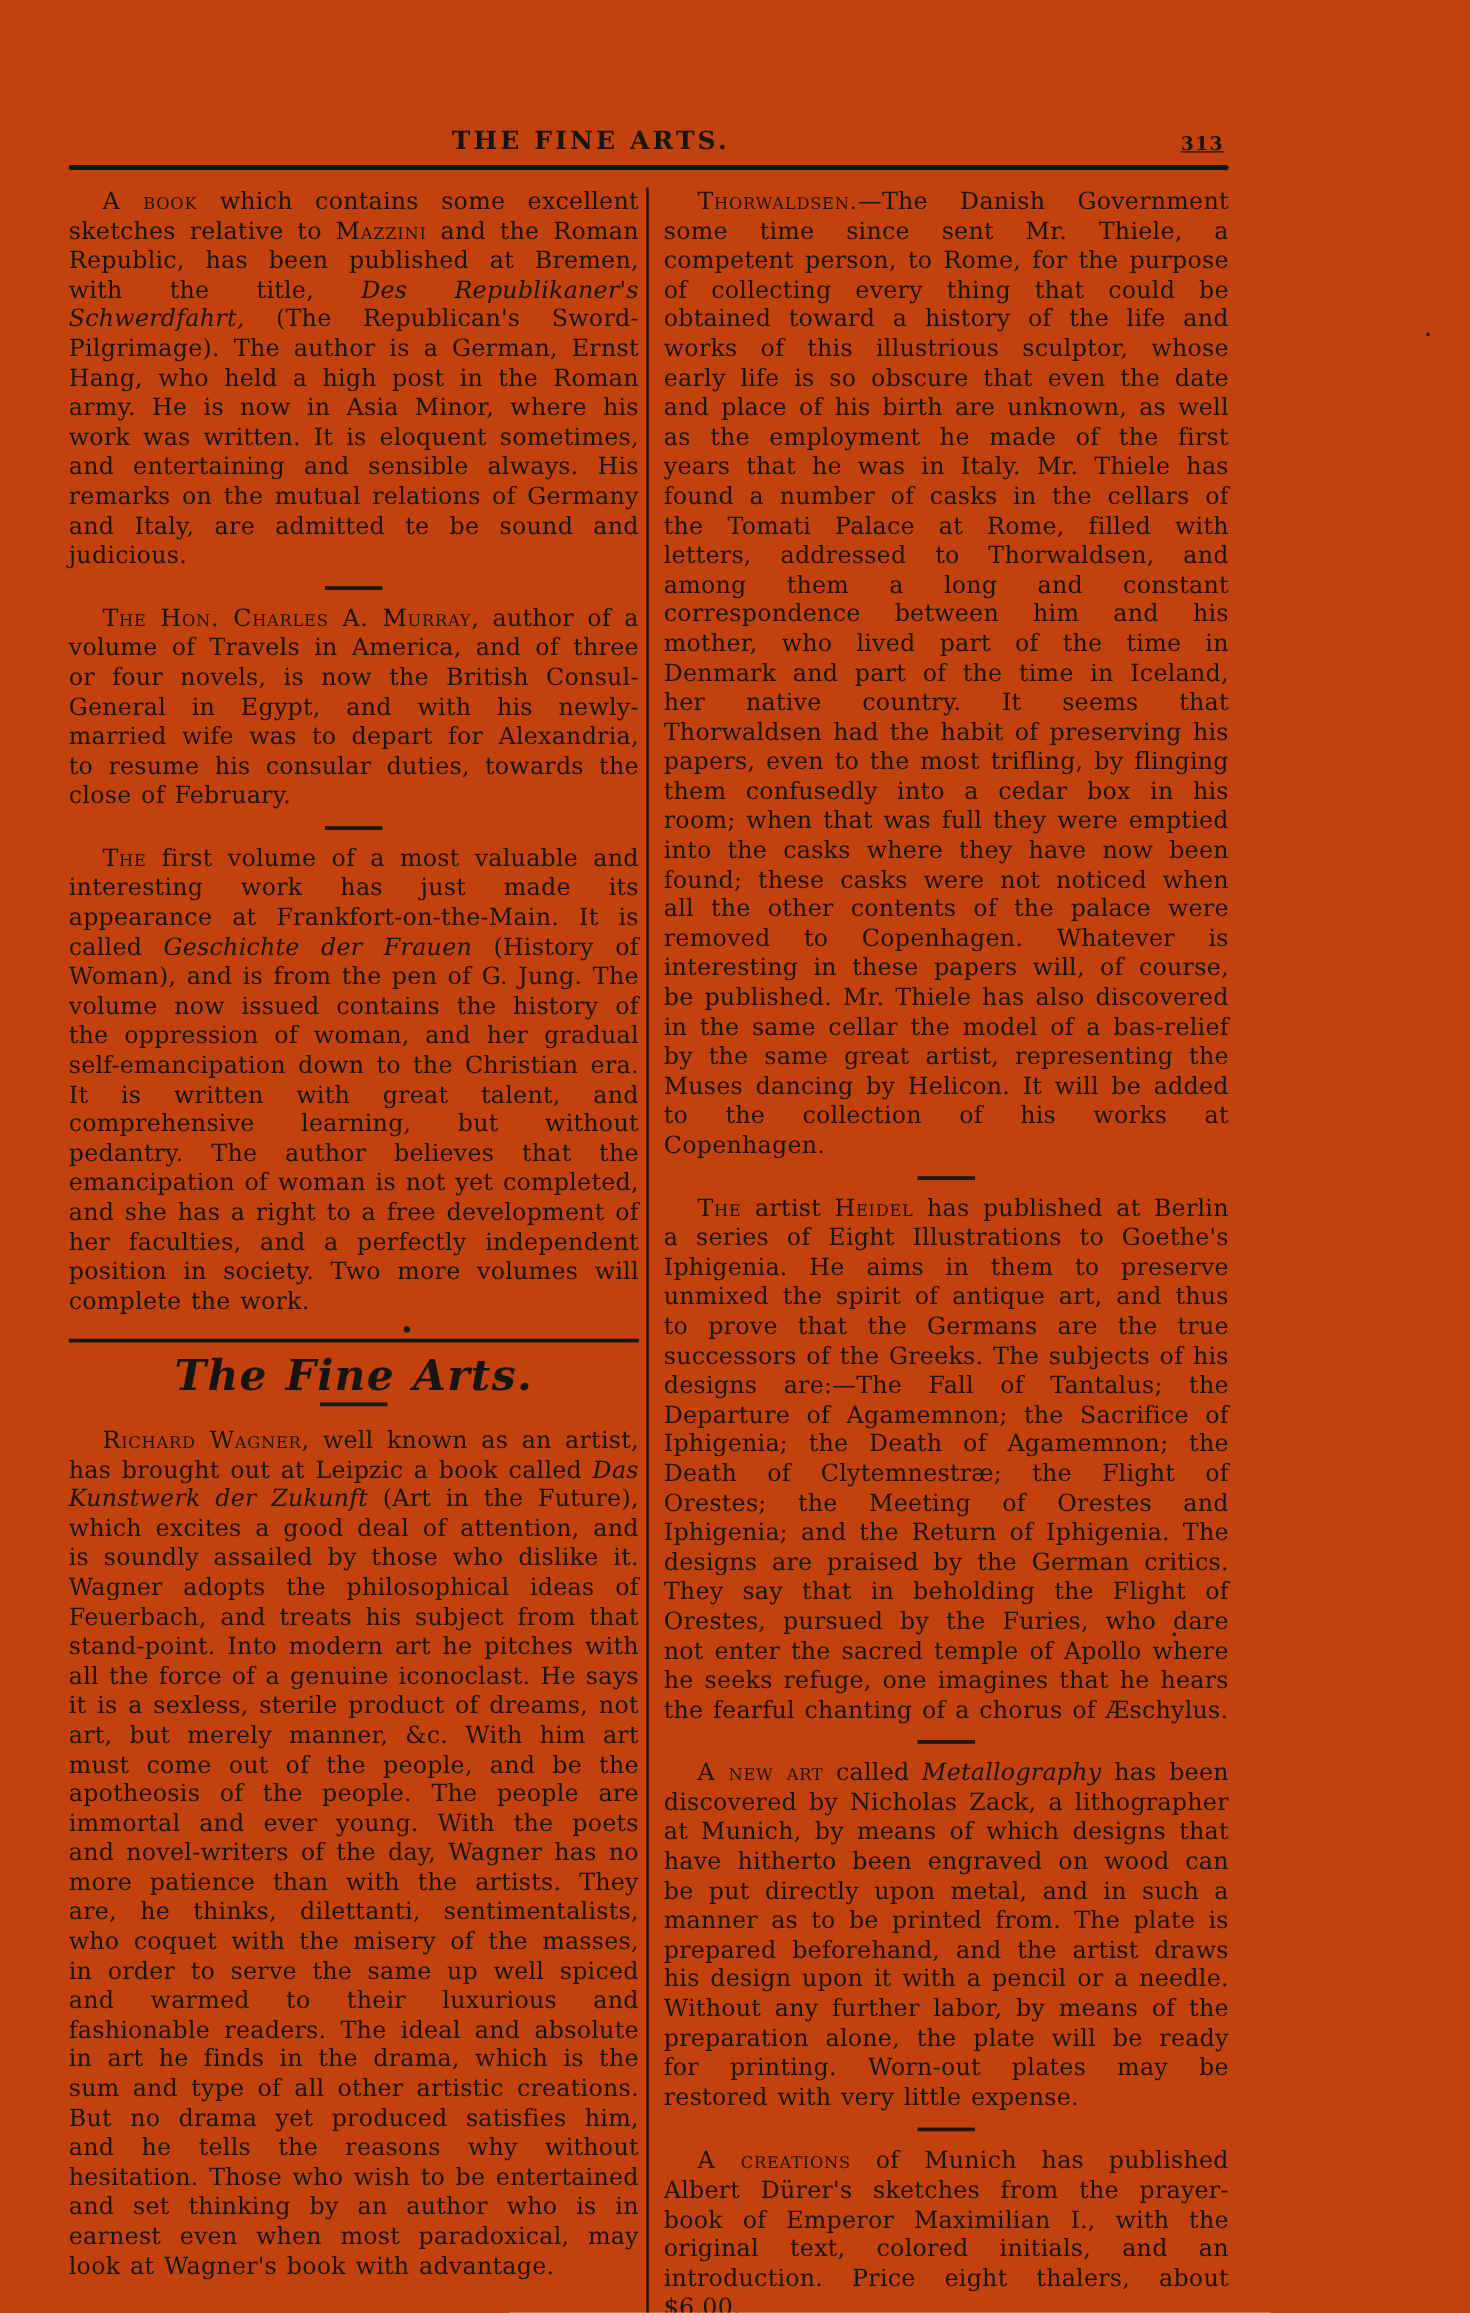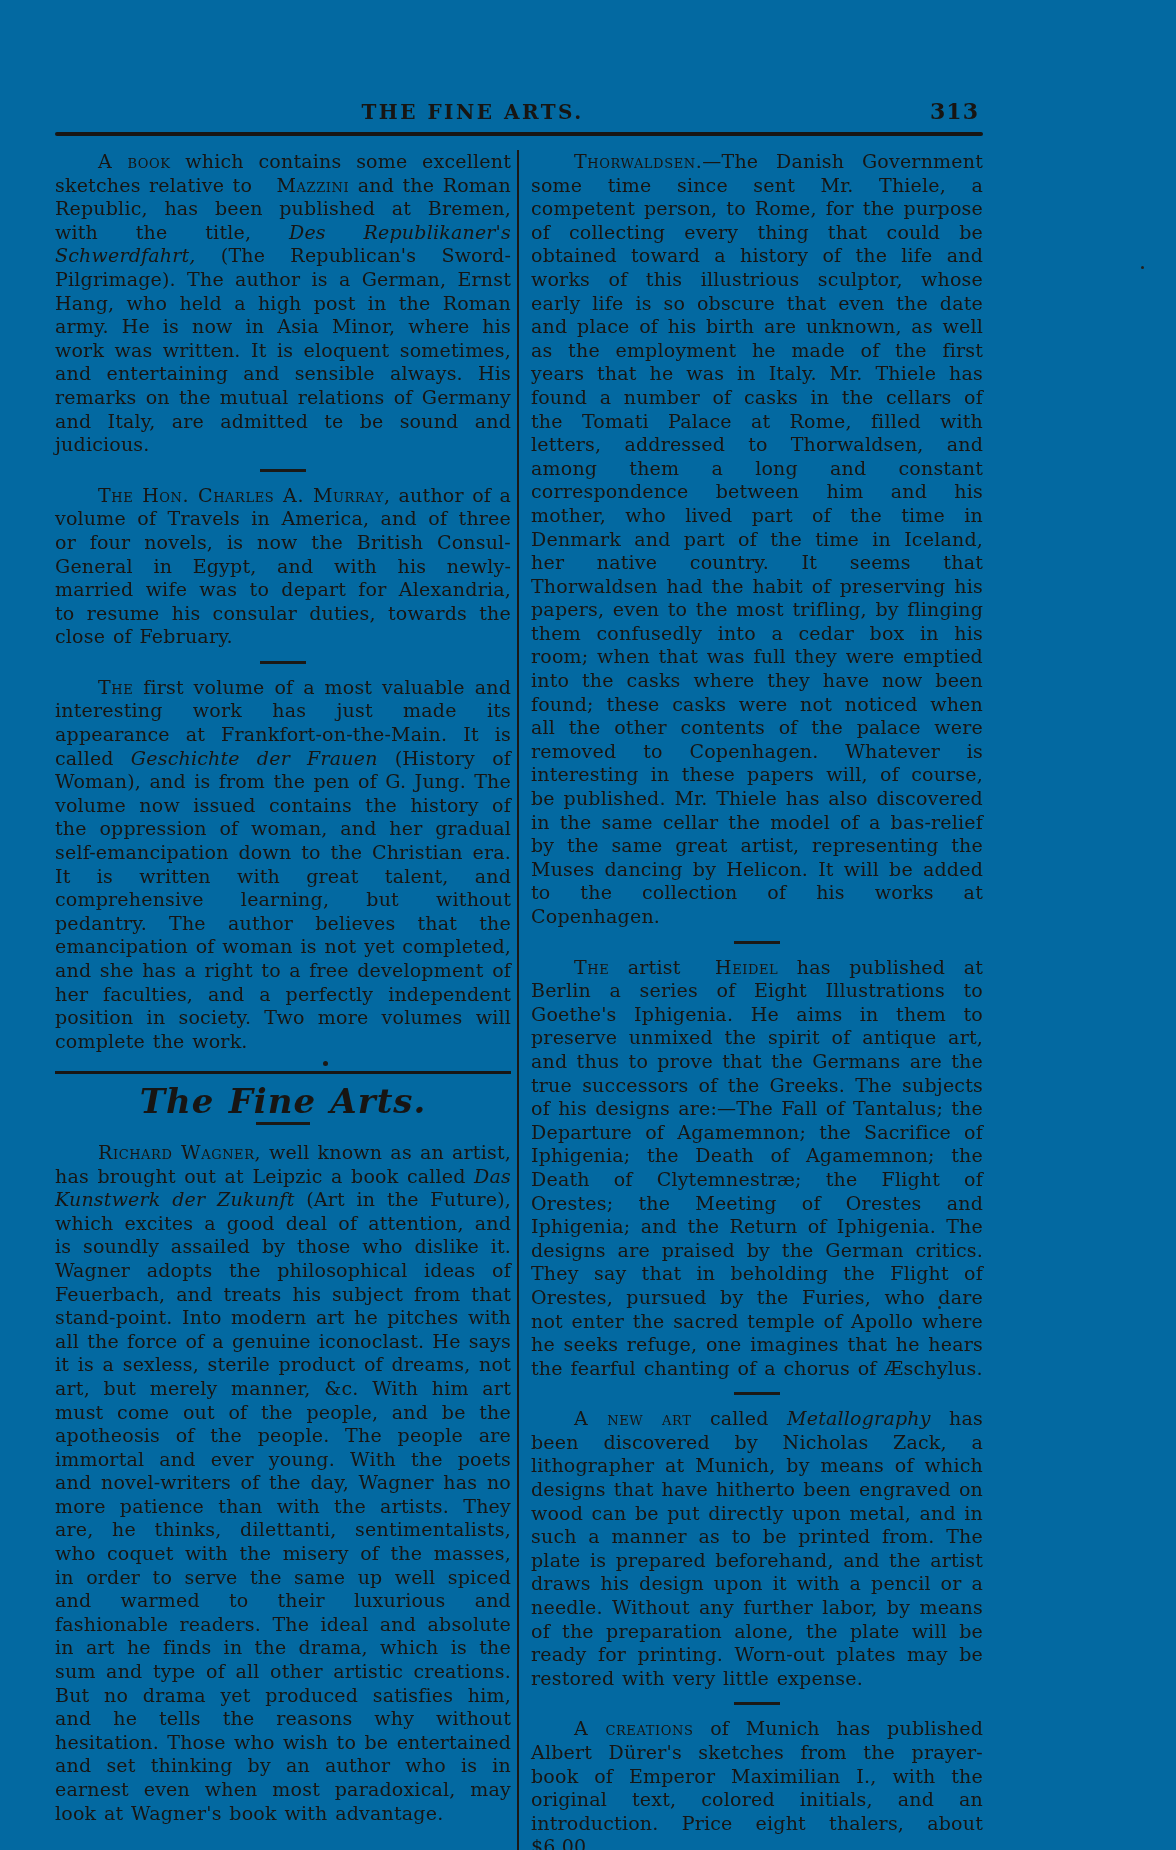--- a/index.html
+++ b/index.html
@@ -1,52 +1,52 @@
 <!DOCTYPE html>
 <html><head>
 <meta charset="utf-8">
 <style>
   html,body{margin:0;padding:0;}
   .page{
     position:relative;
     width:1176px;height:1850px;
-    background:#0369a1;
+    background:#c2410c;
     color:#171513;
     font-family:"DejaVu Serif", serif;
     overflow:hidden;
   }
   .content{position:absolute;left:55px;top:86px;width:928px;}
   
   .runhead{position:relative;height:46px;}
   .runhead-title{
     position:absolute;left:45%;transform:translateX(-50%);bottom:8px;
     font-size:20px;font-weight:700;letter-spacing:2.5px;white-space:nowrap;
   }
-  .page-number{position:absolute;right:4px;bottom:8px;font-size:22px;font-weight:700;letter-spacing:1px;}
+  .page-number{position:absolute;right:4px;bottom:8px;font-size:15px;font-weight:700;letter-spacing:1px;text-decoration:underline;}
   .head-rule{height:4px;background:#181614;border-radius:2px;}
   
   .columns{display:flex;align-items:stretch;margin-top:14px;}
   .col{
     font-size:19px;line-height:23.6px;text-align:justify;
     word-spacing:1.5px;letter-spacing:0.2px;
   }
   .col-left{width:456px;}
   .col-divider{width:2px;background:#1b1916;margin-left:6px;}
   .col-right{flex:1;padding-left:12px;}
   
   p.para{margin:0;text-indent:27px;}
   .para-rule{width:46px;height:0;border-top:3px solid #1b1916;margin:12px auto 12px auto;}
   .section-dot{width:5px;height:5px;border-radius:50%;background:#1b1916;margin:8px 0 5px 268px;}
   .section-rule{height:3px;background:#181614;margin:0;}
   .section-heading{
     text-align:center;margin:16px 0 0 0;
     font-size:34px;font-weight:700;font-style:italic;letter-spacing:1px;
   }
   .heading-rule{width:54px;height:0;border-top:3px solid #1b1916;margin:8px auto 16px auto;}
-  .sc{font-variant:small-caps;letter-spacing:0.6px;margin-left:16px;}
+  .sc{font-variant:small-caps;letter-spacing:0.6px;}
   .it{font-style:italic;}
   
   .speck{position:absolute;background:#22201d;border-radius:50%;}
   .speck-1{left:1141px;top:266px;width:3px;height:3px;}
   .speck-2{left:938px;top:1306px;width:3px;height:3px;}
 </style>
 </head>
 <body>
 
 <div class="page">

